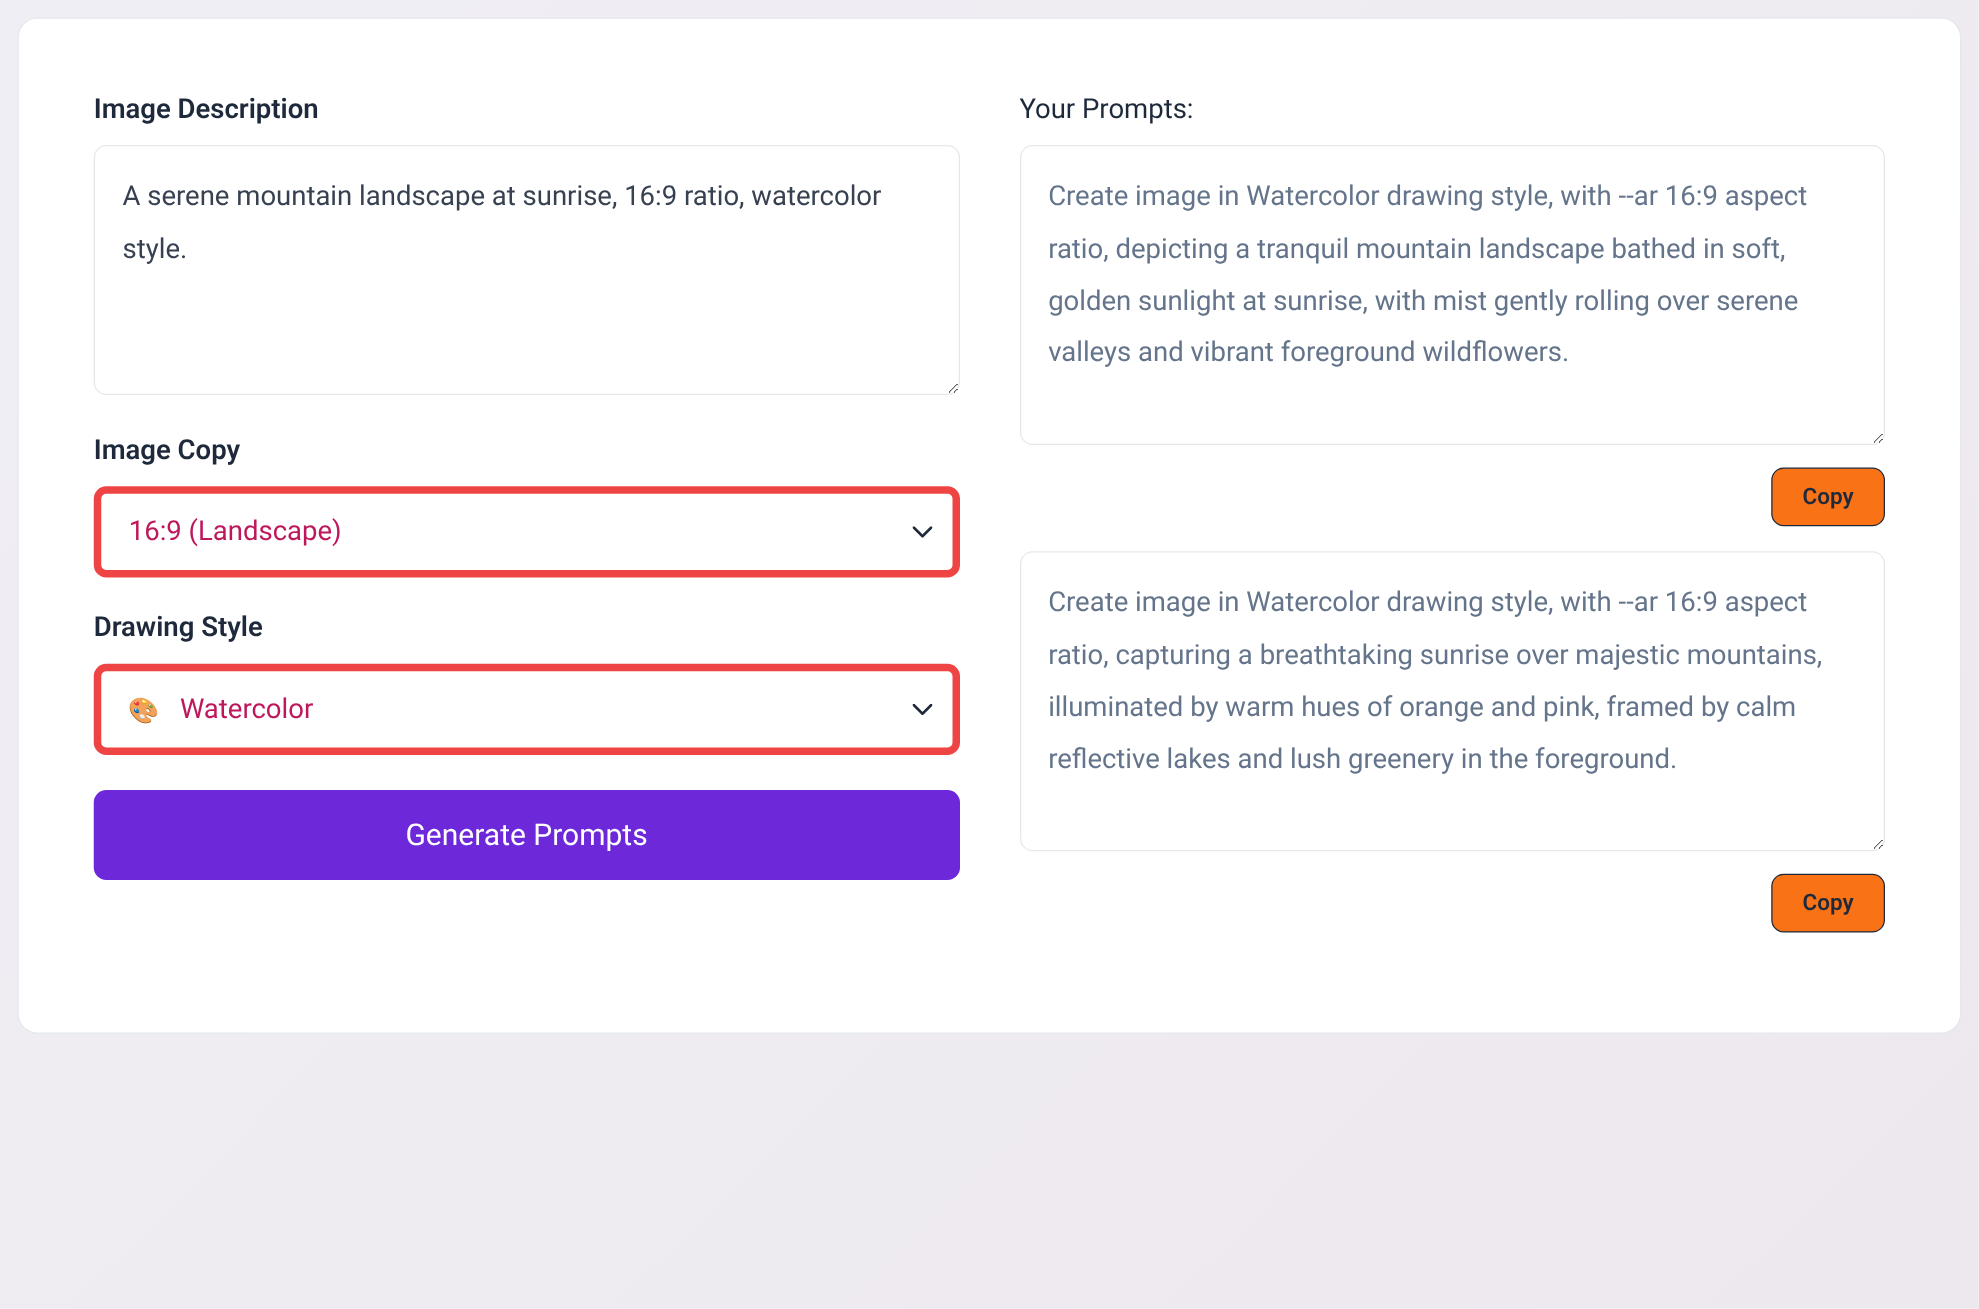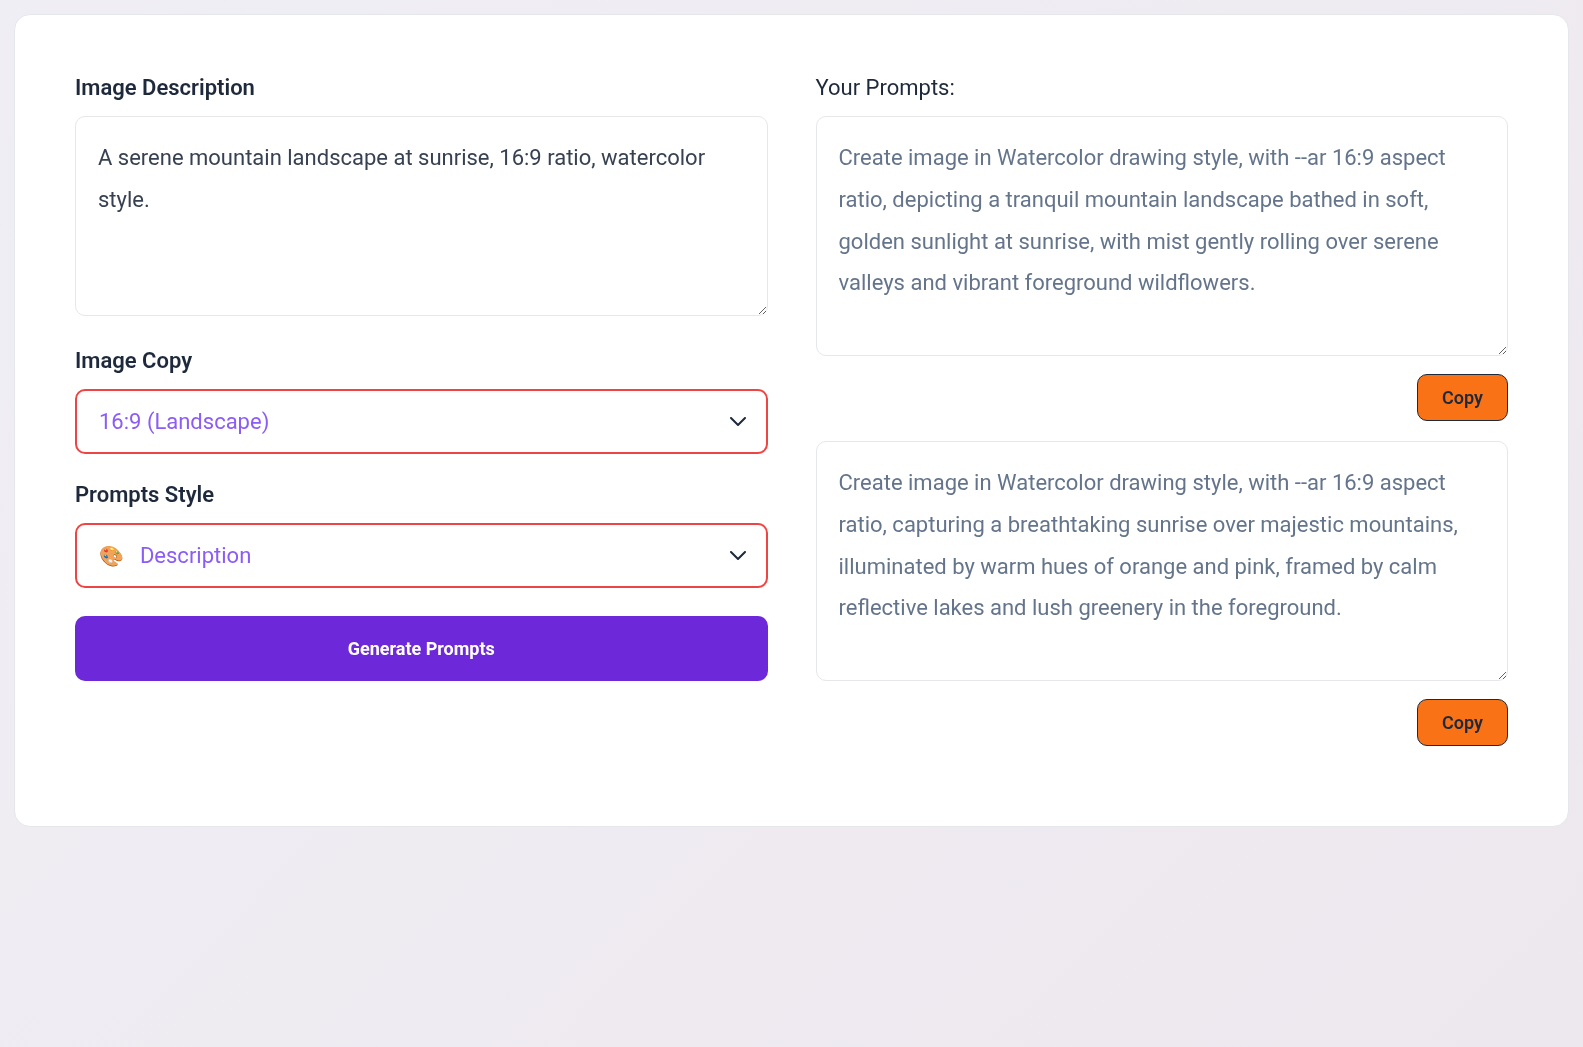--- a/index.html
+++ b/index.html
@@ -53,25 +53,25 @@
       line-height: 1.9;
       outline: none;
     }
     .select-wrapper {
       position: relative;
       width: 100%;
     }
     .select-input {
       width: 100%;
       padding: 18px 50px 18px 22px;
-      border: 2px solid #ef4444;
-      border-radius: 10px;
-      font-size: 22px;
-      font-family: inherit;
-      color: #8b5cf6;
+      border: 6px solid #ef4444;
+      border-radius: 10px;
+      font-size: 22px;
+      font-family: inherit;
+      color: #be185d;
       background: #ffffff;
       outline: none;
       appearance: none;
       cursor: pointer;
       display: flex;
       align-items: center;
       gap: 12px;
     }
     .chevron-icon {
       position: absolute;
@@ -90,22 +90,22 @@
       font-size: 20px;
       margin-right: 4px;
     }
     .primary-button {
       width: 100%;
       padding: 22px;
       background: #6d28d9;
       color: #ffffff;
       border: none;
       border-radius: 10px;
-      font-size: 18px;
-      font-weight: 700;
+      font-size: 24px;
+      font-weight: 400;
       cursor: pointer;
       font-family: inherit;
     }
     .output-title {
       font-size: 22px;
       font-weight: 400;
       color: #1e293b;
       margin-bottom: 16px;
     }
     .output-block {
@@ -169,25 +169,25 @@
           </button>
           <span class="chevron-icon">
             <svg viewBox="0 0 16 10" fill="none">
                 <path d="M1 1l7 7 7-7" stroke="#1e293b" stroke-width="2" stroke-linecap="round" stroke-linejoin="round"></path>
               </svg>
           </span>
         </div>
       </div>
 
       <div class="field-group">
-        <label class="field-label">Prompts Style</label>
+        <label class="field-label">Drawing Style</label>
         <div class="select-wrapper">
           <button class="select-input" type="button">
             <span class="palette-icon">🎨</span>
-            <span>Description</span>
+            <span>Watercolor</span>
           </button>
           <span class="chevron-icon">
             <svg viewBox="0 0 16 10" fill="none">
                 <path d="M1 1l7 7 7-7" stroke="#1e293b" stroke-width="2" stroke-linecap="round" stroke-linejoin="round"></path>
               </svg>
           </span>
         </div>
       </div>
 
       <button class="primary-button">Generate Prompts</button>

